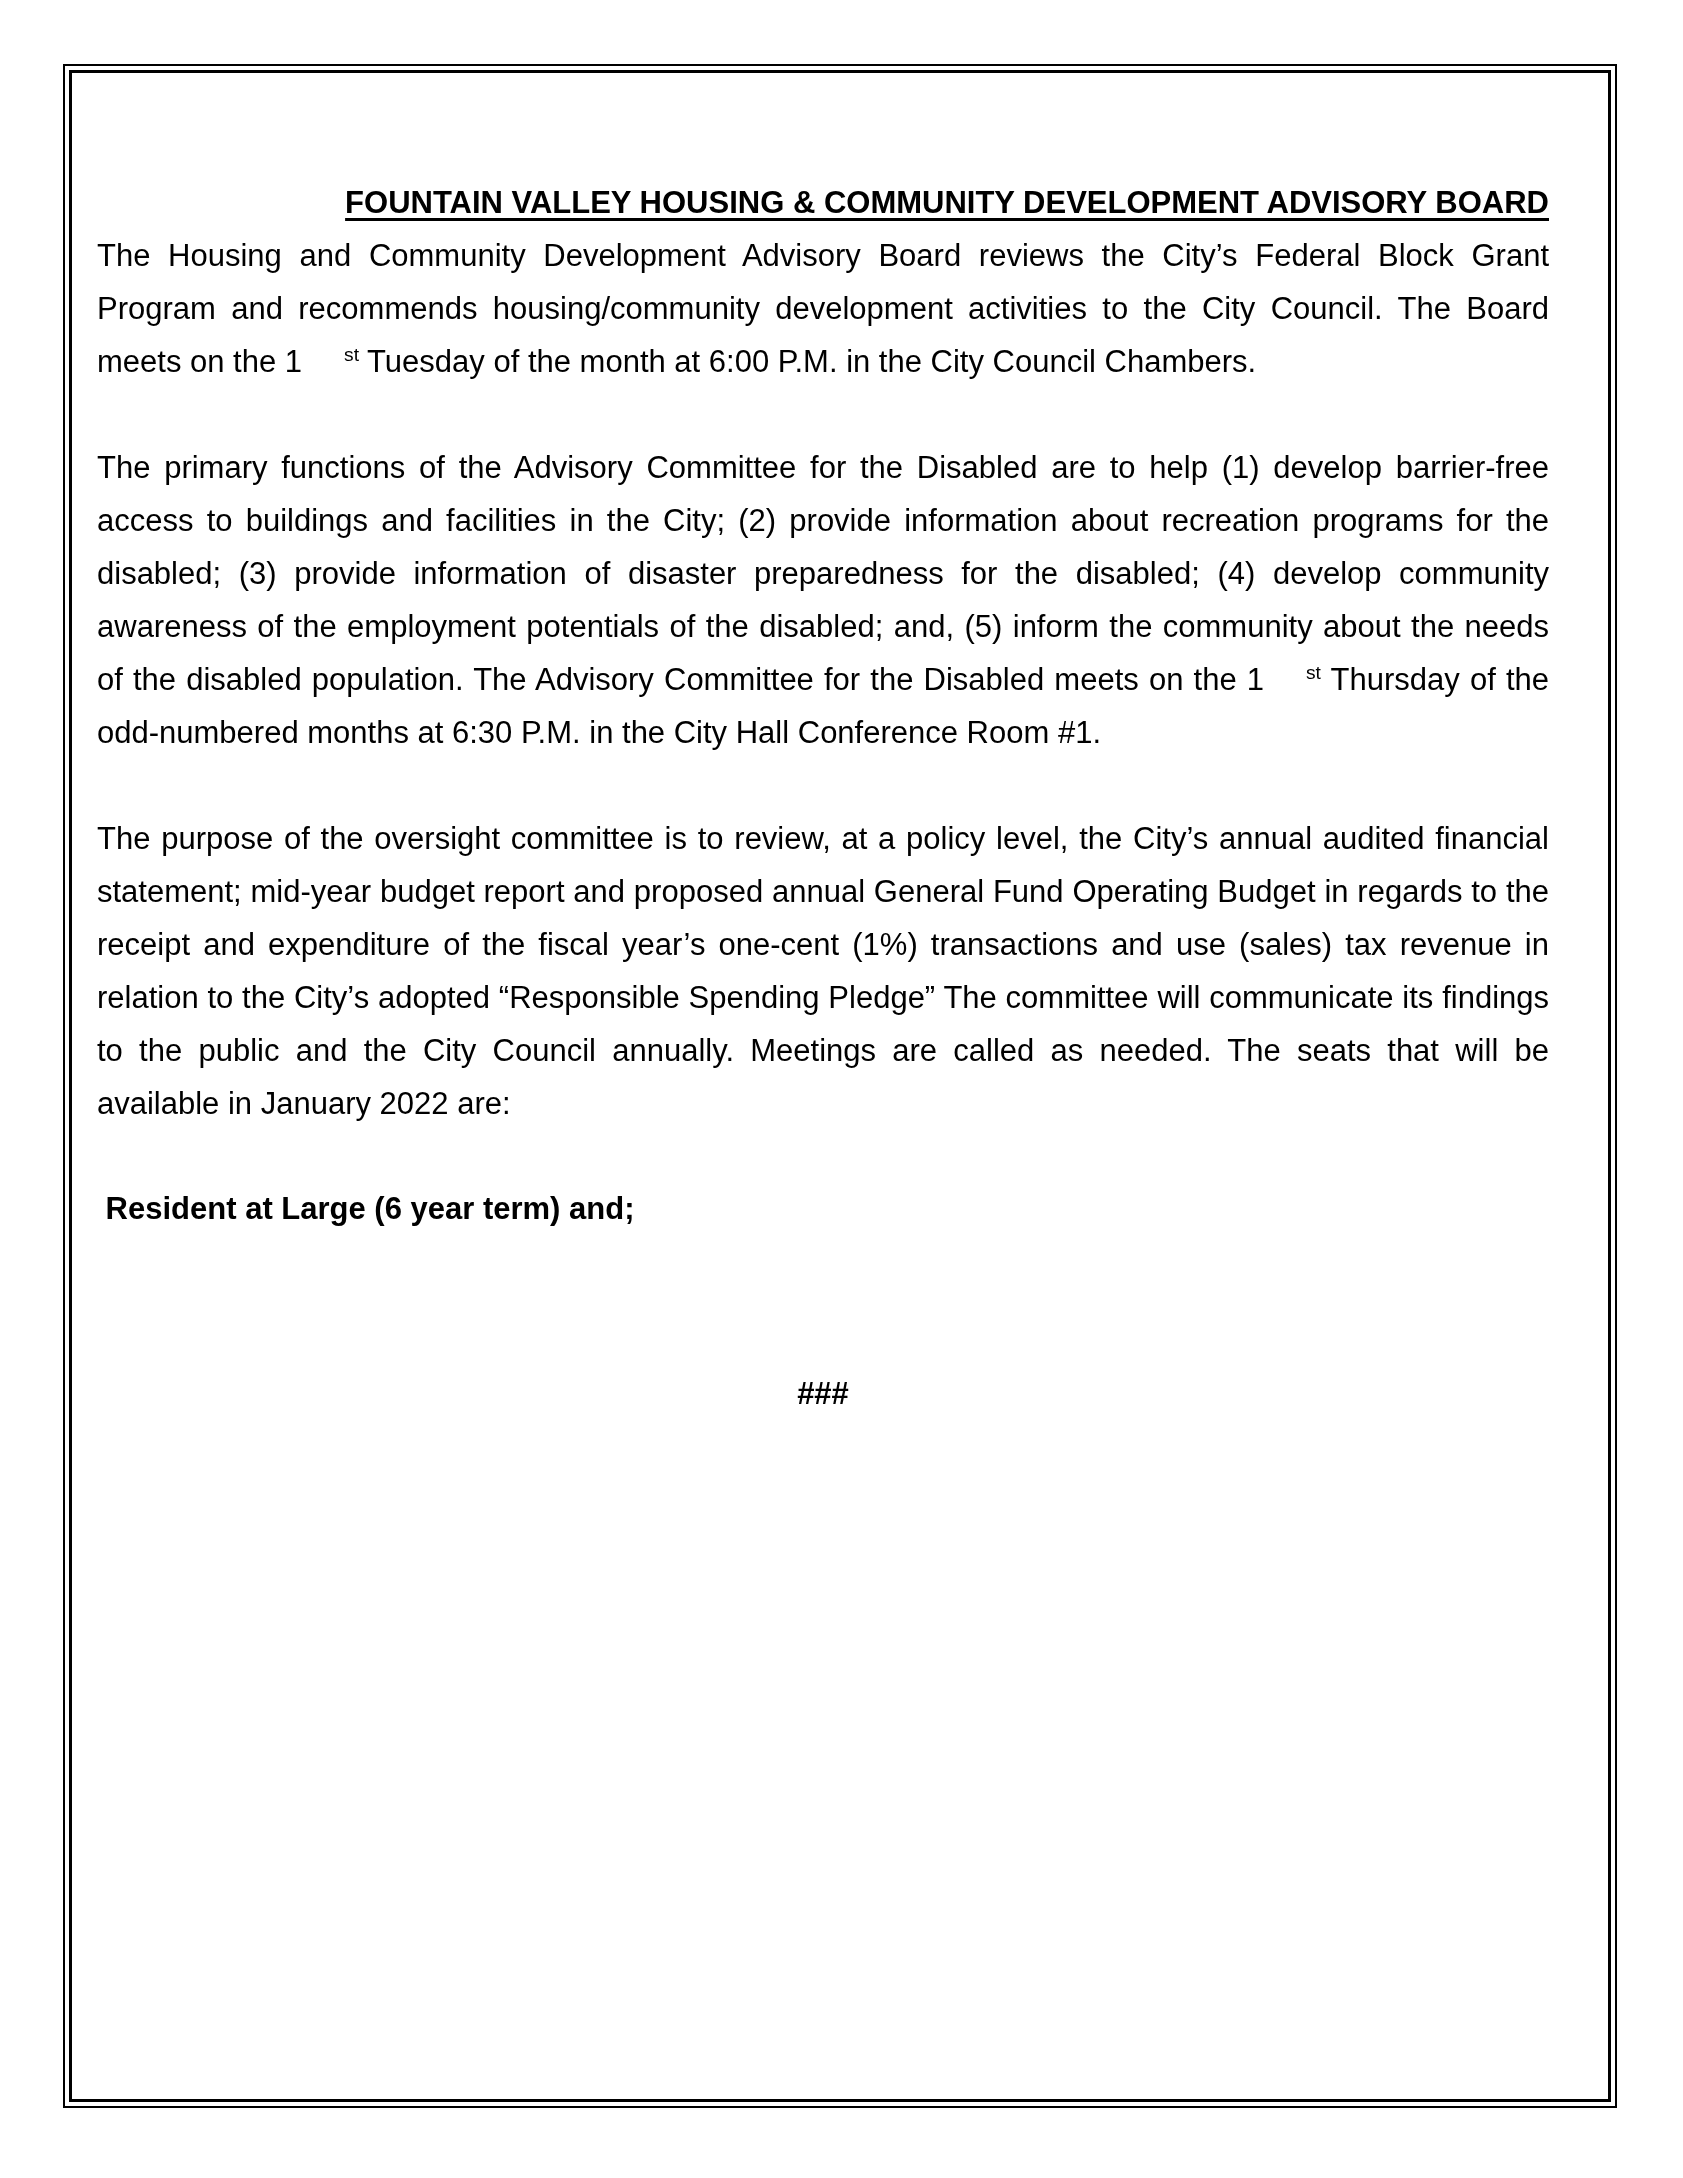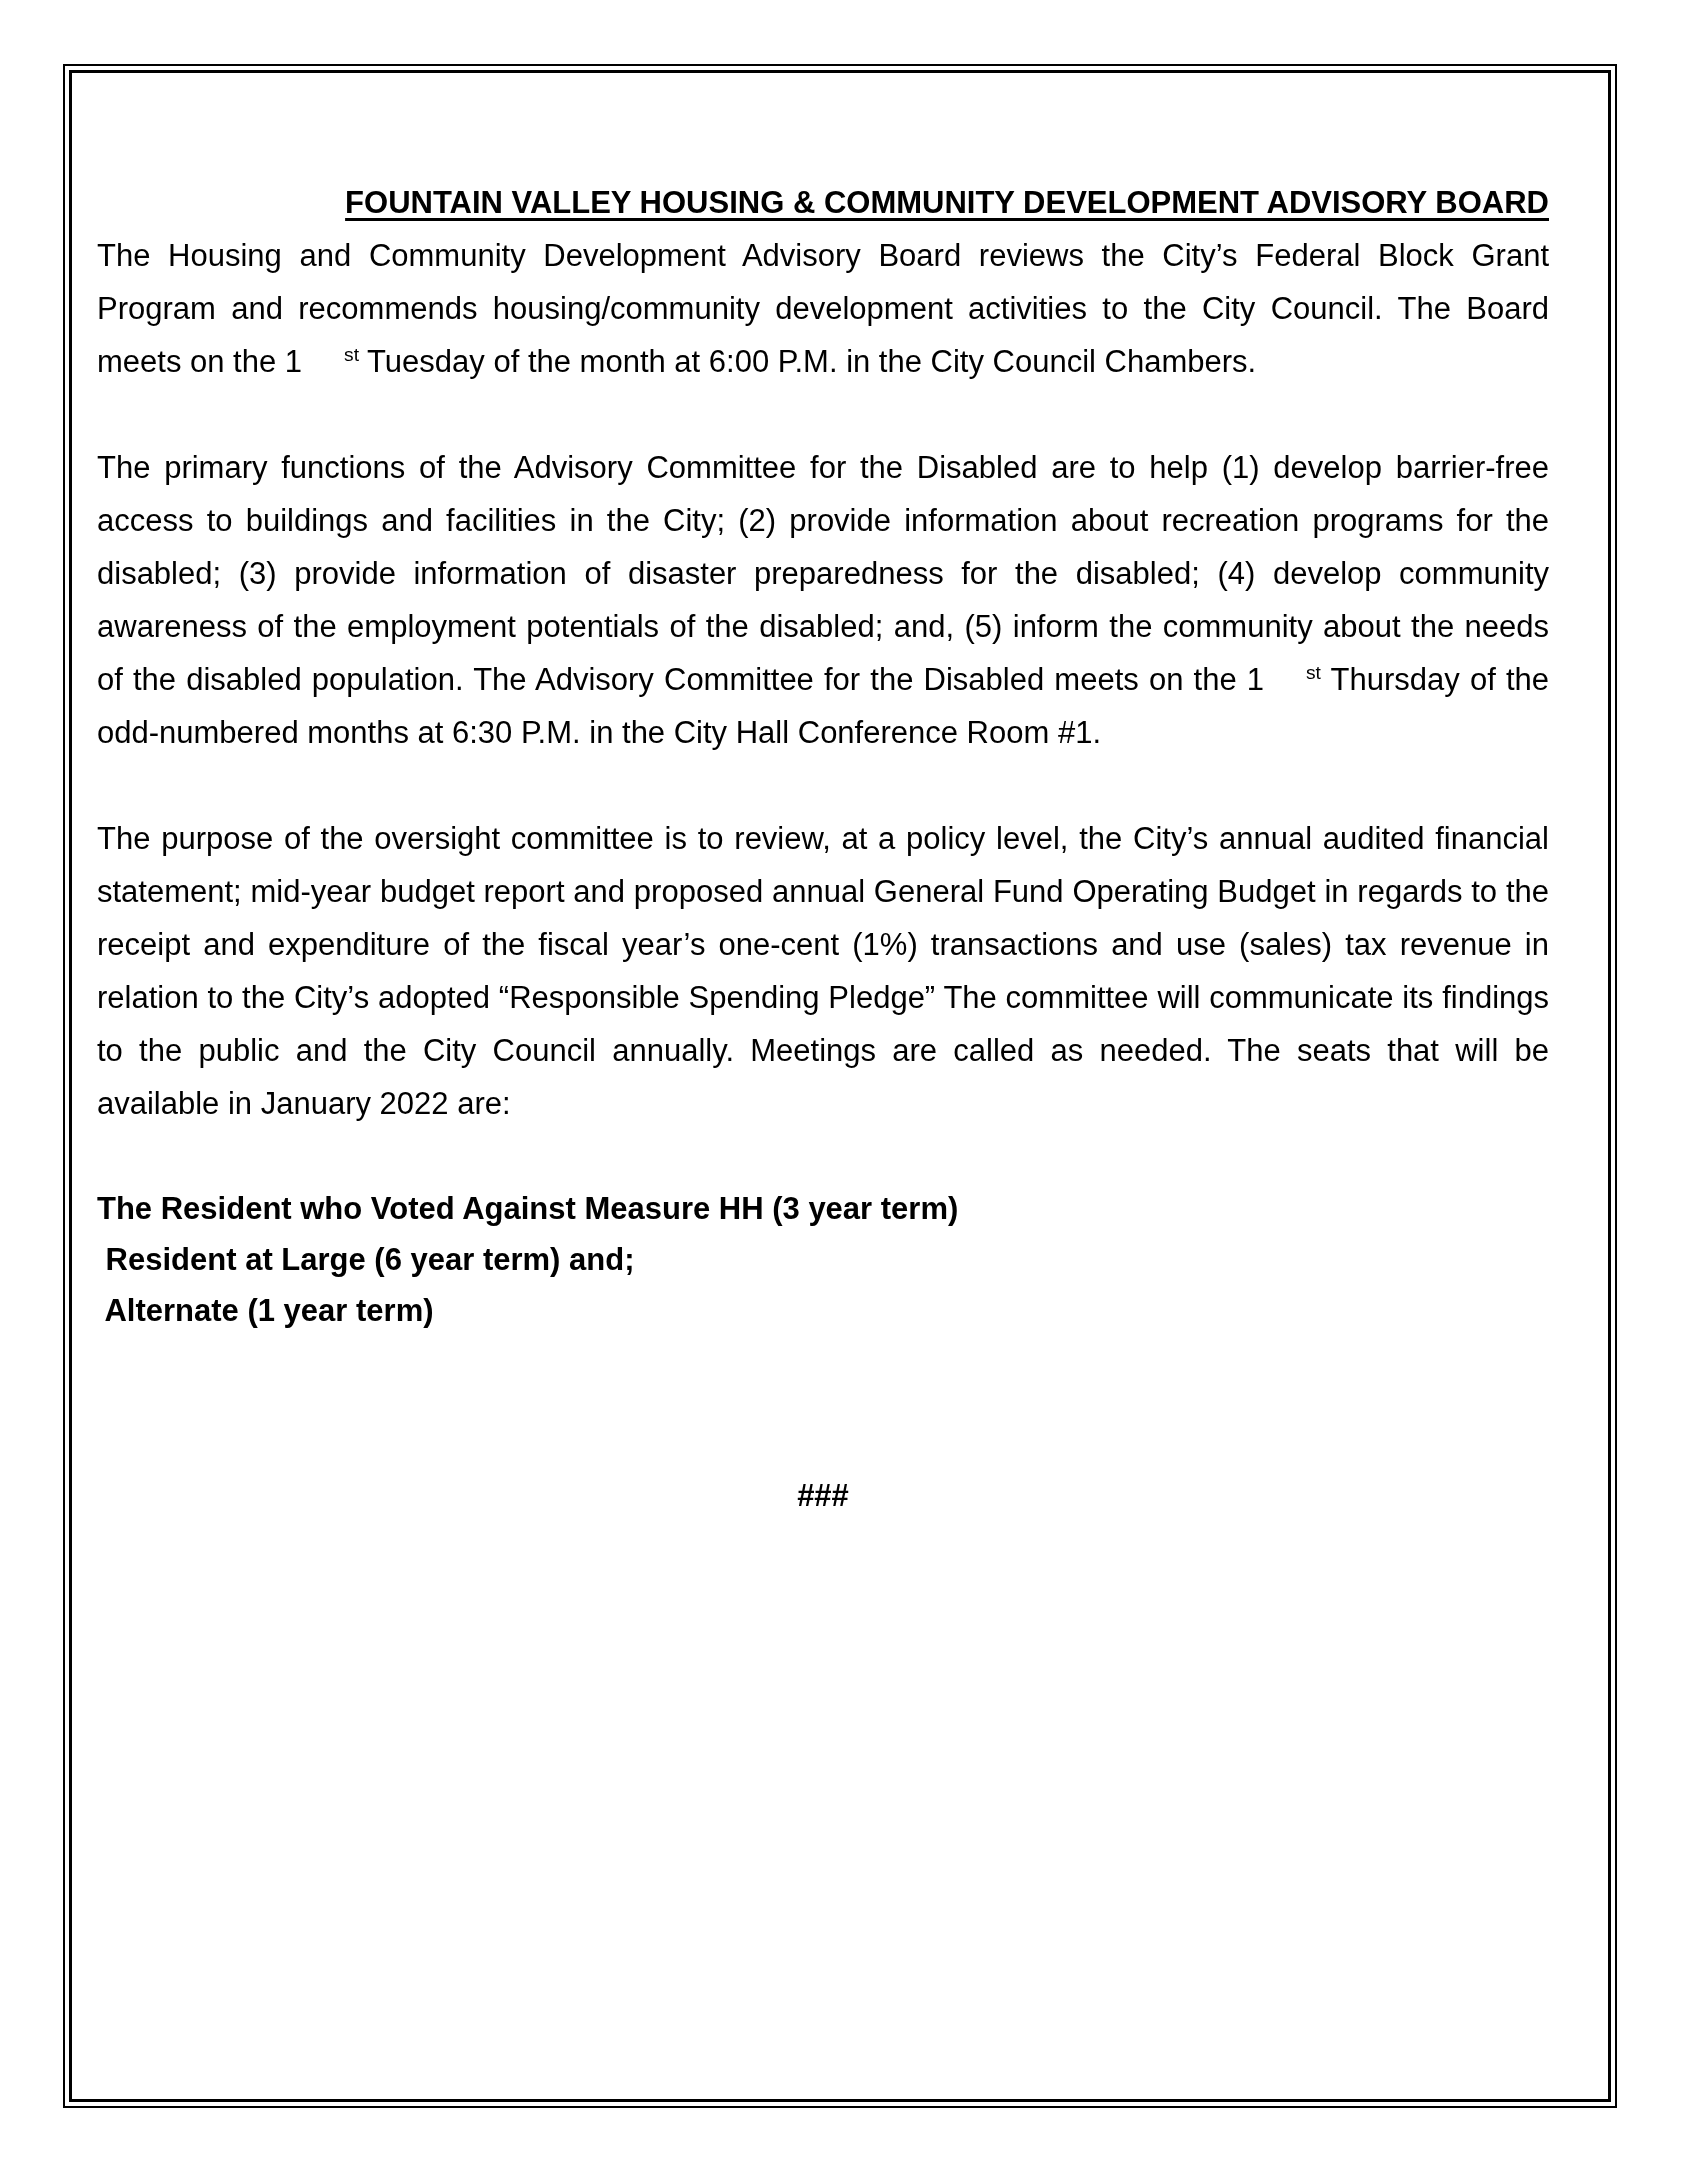--- a/index.html
+++ b/index.html
@@ -118,23 +118,21 @@
   <div class="blank-line"></div>
 
   <p class="body"><span>The primary functions of the Advisory Committee for the Disabled are to help (1) develop barrier-free access to buildings and facilities in the City; (2) provide information about recreation programs for the disabled; (3) provide information of disaster preparedness for the disabled; (4) develop community awareness of the employment potentials of the disabled; and, (5) inform the community about the needs of the disabled population.  The Advisory Committee for the Disabled meets on the 1</span><sup>st</sup><span> Thursday of the odd-numbered months at 6:30 P.M. in the City Hall Conference Room #1.</span></p>
 
   <div class="blank-line"></div>
 
   <p class="body"><span>The purpose of the oversight committee is to review, at a policy level, the City’s annual audited financial statement; mid-year budget report and proposed annual General Fund Operating Budget in regards to the receipt and expenditure of the fiscal year’s one-cent (1%) transactions and use (sales) tax revenue in relation to the City’s adopted “Responsible Spending Pledge” The committee will communicate its findings to the public and the City Council annually. Meetings are called as needed.  The seats that will be available in January 2022 are:</span></p>
 
   <div class="blank-line"></div>
 
-  <p class="seat">The Resident who Voted Against Measure HH (3 year term)</p>
   <p class="seat"> Resident at Large (6 year term) and;</p>
-  <p class="seat"> Alternate (1 year term)</p>
 
   <div class="blank-line"></div>
   <div class="blank-line"></div>
   <div class="blank-line-half"></div>
 
   <p class="endmark">###</p>
 
 </div>
 
 

